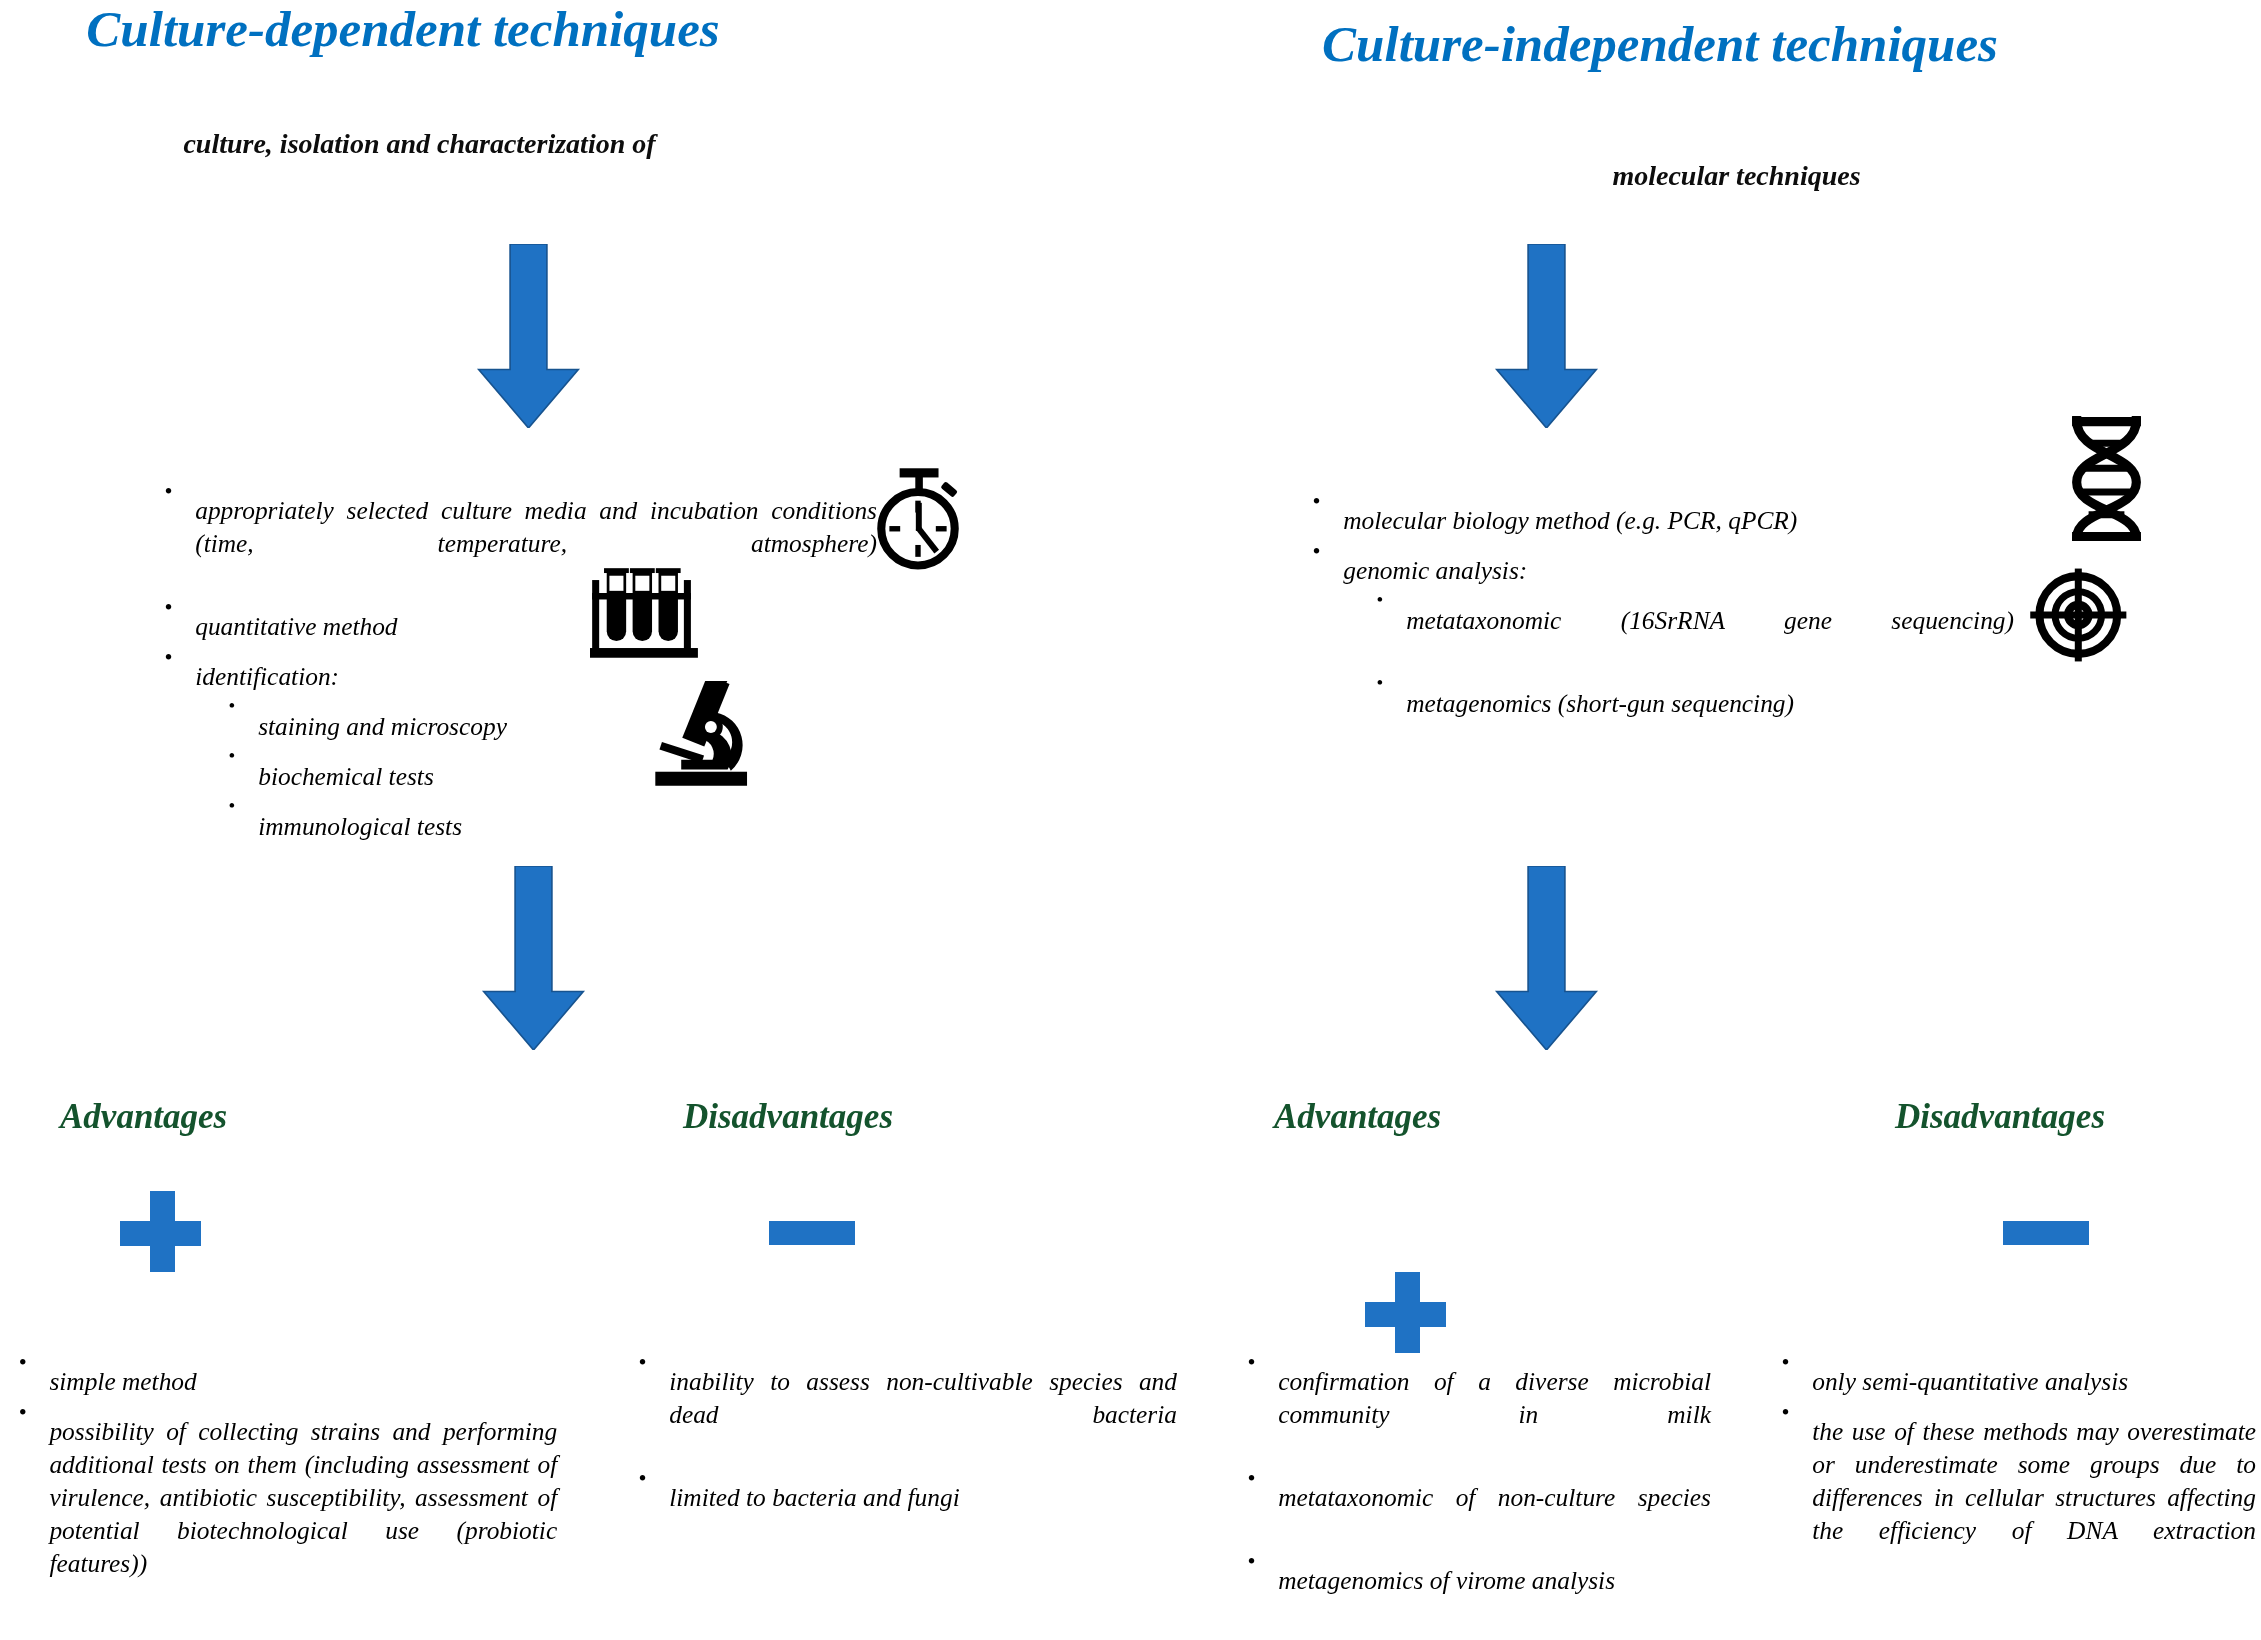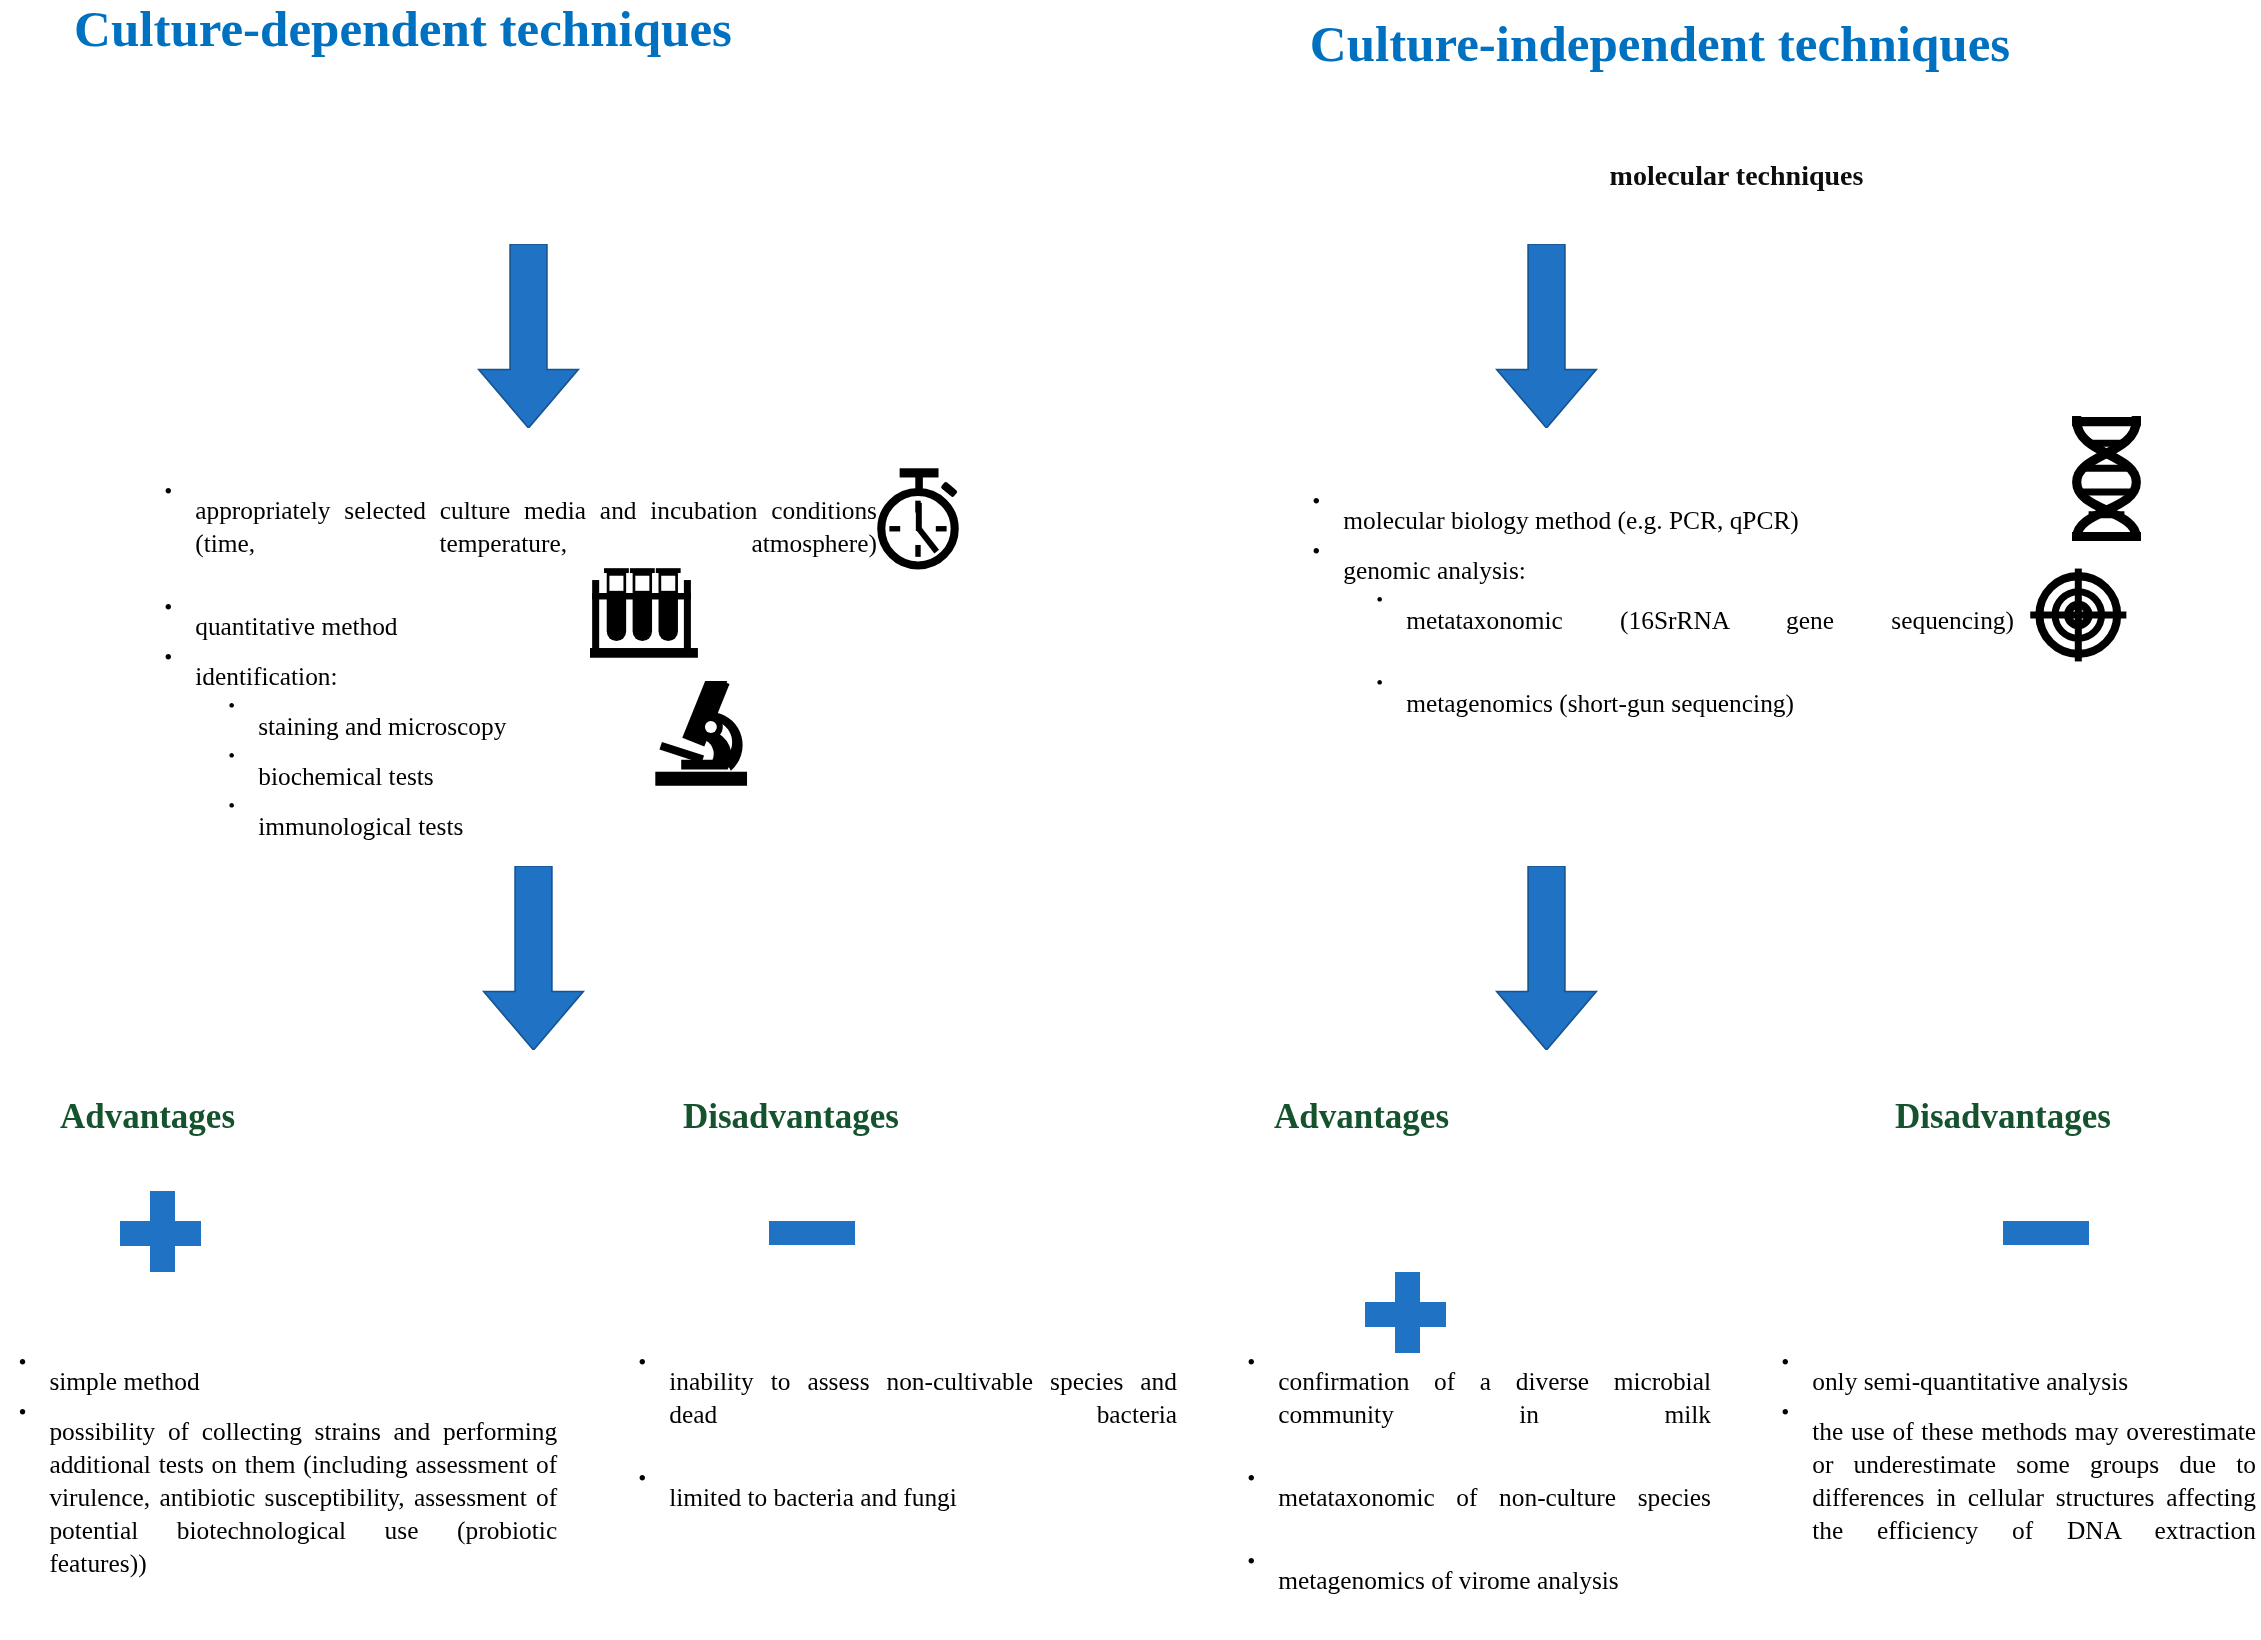--- a/index.html
+++ b/index.html
@@ -1,21 +1,21 @@
 <!DOCTYPE html>
 <html style="font-size:8.7px"><head>
 <meta charset="utf-8">
 <style>
   html,body{margin:0;padding:0;background:#ffffff;}
   body{
     width:2261px;height:1640px;position:relative;overflow:hidden;
     font-family:"Liberation Serif","DejaVu Serif",serif;
     color:#000000;
   }
-  .abs{position:absolute;}
+  .abs{position:absolute;font-style:italic;}
 
   
   .main-title{
     font-weight:bold;
     font-size:51px;
     line-height:1.05;
     color:#0070C0;
     text-align:center;
     white-space:nowrap;
   }
@@ -70,20 +70,21 @@
 
   
   .icon svg{display:block;}
 </style>
 </head>
 <body>
 
 <div class="abs main-title" style="left:70px;top:3.2px;width:666px;">Culture-dependent techniques</div>
 
 <div class="abs sub-title" style="left:146px;top:126px;width:547px;">
+  <div>culture, isolation and characterization of</div>
 </div>
 
 <div class="abs main-title" style="left:1262px;top:18px;width:796px;">Culture-independent techniques</div>
 
 <div class="abs sub-title" style="left:1417px;top:126px;width:639px;margin-top:32px;">
   <div>molecular techniques</div>
 </div>
 
 <div class="abs arrow-wrap" style="left:466px;top:244px;">
   <svg class="arrow-svg" width="125" height="184" viewBox="0 0 230 340" aria-hidden="true">

